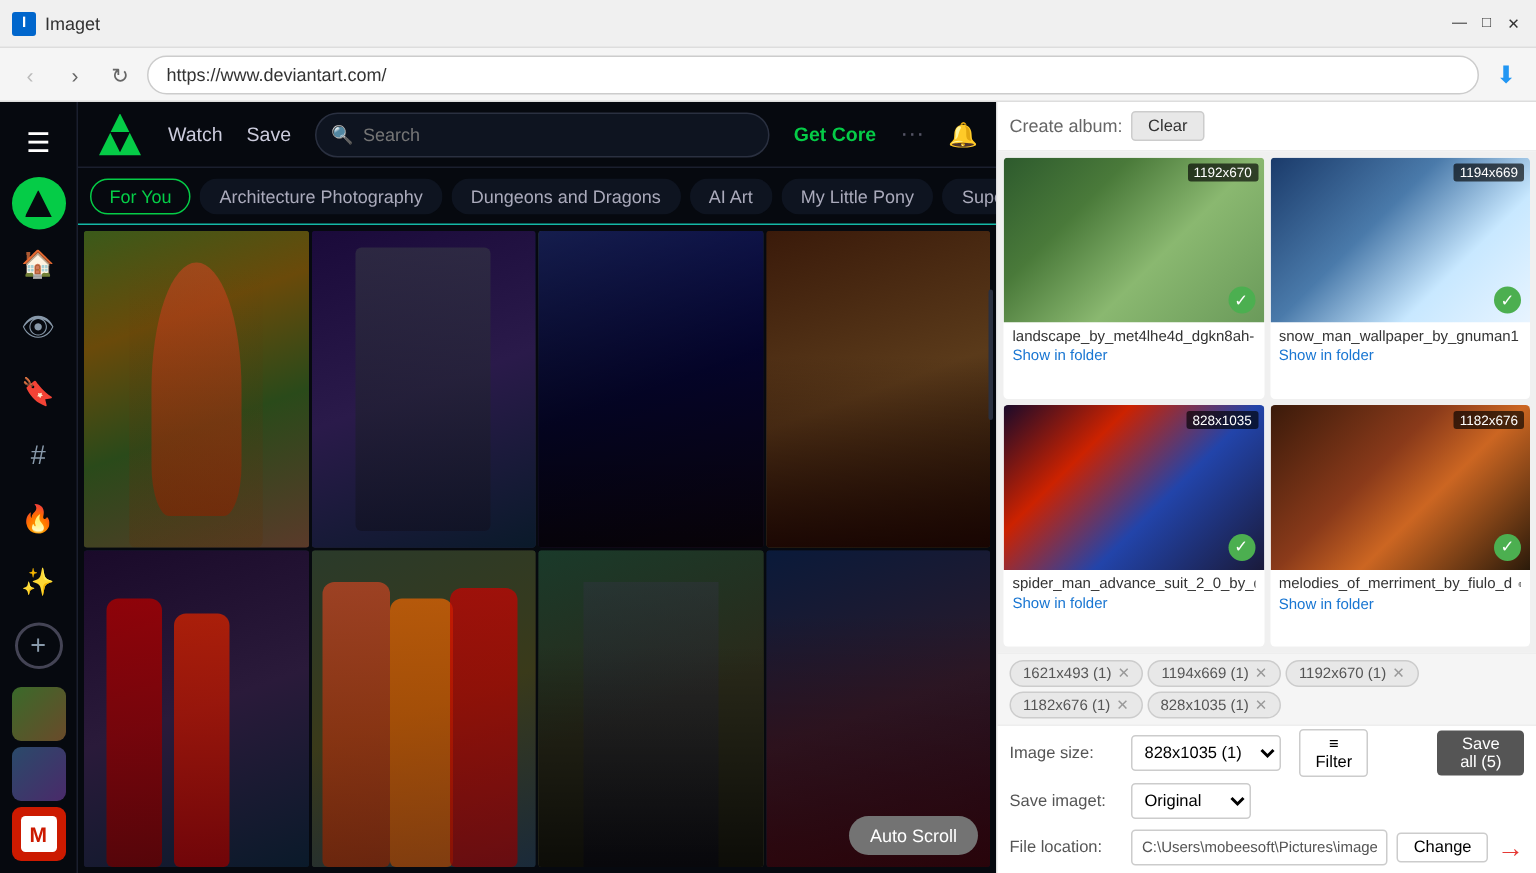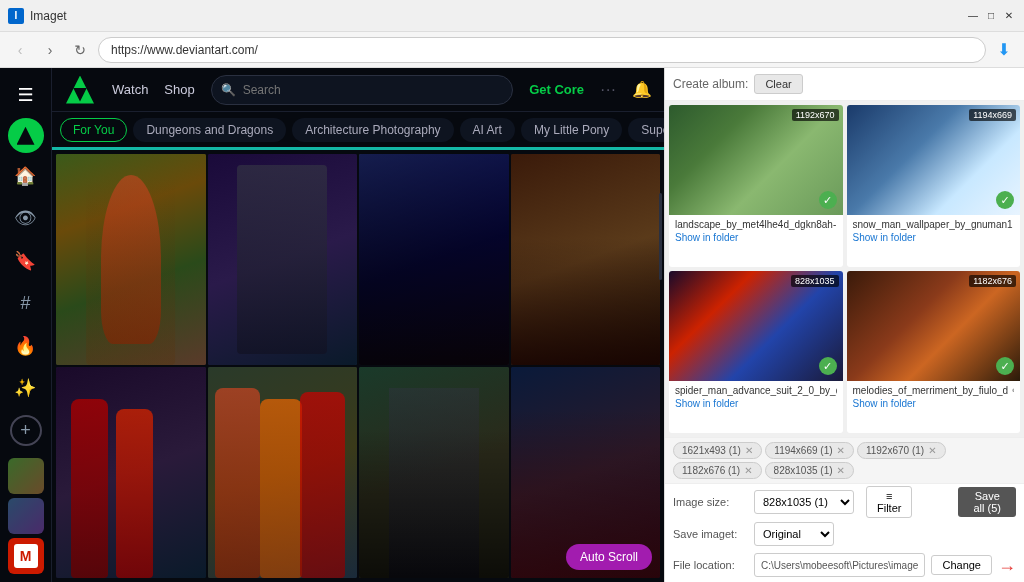--- a/index.html
+++ b/index.html
@@ -191,21 +191,21 @@
     .da-header-more { color: #556; font-size: 16px; cursor: pointer; }
 
     
     .categories-bar {
       height: 38px;
       background: #06090f;
       display: flex;
       align-items: center;
       padding: 0 8px;
       gap: 6px;
-      border-bottom: 3px solid #14b8a6;
+      border-bottom: 1px solid #14b8a6;
       overflow: hidden;
     }
     .cat-btn {
       padding: 4px 12px;
       border-radius: 20px;
       font-size: 12px;
       cursor: pointer;
       white-space: nowrap;
       border: 1px solid transparent;
     }
@@ -244,21 +244,21 @@
       width: 100%; height: 100%;
       position: relative;
       overflow: hidden;
     }
 
     
     .auto-scroll-btn {
       position: absolute;
       bottom: 12px;
       right: 12px;
-      background: #a21caf;
+      background: #737373;
       color: white;
       border: none;
       border-radius: 20px;
       padding: 6px 14px;
       font-size: 12px;
       cursor: pointer;
       font-weight: 500;
     }
 
     
@@ -564,35 +564,35 @@
 
       <div class="da-header">
         <div class="da-logo">
           <div style="width:28px;height:28px;position:relative;">
             <div style="width:28px;height:28px;background:#05cc47;clip-path:polygon(50% 0%, 100% 100%, 0% 100%);"></div>
             <div style="position:absolute;bottom:2px;left:50%;transform:translateX(-50%);width:14px;height:14px;background:#06090f;clip-path:polygon(0% 0%, 100% 0%, 50% 100%);"></div>
           </div>
         </div>
         <div class="da-nav-links">
           <a class="da-nav-link">Watch</a>
-          <a class="da-nav-link">Shop</a>
+          <a class="da-nav-link">Save</a>
         </div>
         <div class="da-search">
           <span>🔍</span>
           <input type="text" placeholder="Search" style="">
         </div>
         <button class="get-core-btn">Get Core</button>
         <span class="da-header-more">···</span>
         <span style="color:#aab;font-size:16px;cursor:pointer;">🔔</span>
       </div>
 
       <div class="categories-bar">
         <button class="cat-btn active">For You</button>
+        <button class="cat-btn inactive">Architecture Photography</button>
         <button class="cat-btn inactive">Dungeons and Dragons</button>
-        <button class="cat-btn inactive">Architecture Photography</button>
         <button class="cat-btn inactive">AI Art</button>
         <button class="cat-btn inactive">My Little Pony</button>
         <button class="cat-btn inactive">Superheroes</button>
       </div>
 
       <div class="image-grid" style="position:relative;">
         <div class="grid-cell gi1">
           <div class="fake-img" style="background:linear-gradient(160deg, #3a5a1a 0%, #6a4a0a 30%, #2a4a1a 60%, #5a3a2a 100%);">
 
             <div style="position:absolute;bottom:0;left:50%;transform:translateX(-50%);width:60%;height:90%;background:linear-gradient(180deg,transparent,rgba(90,50,10,0.3));border-radius:4px;"></div>

